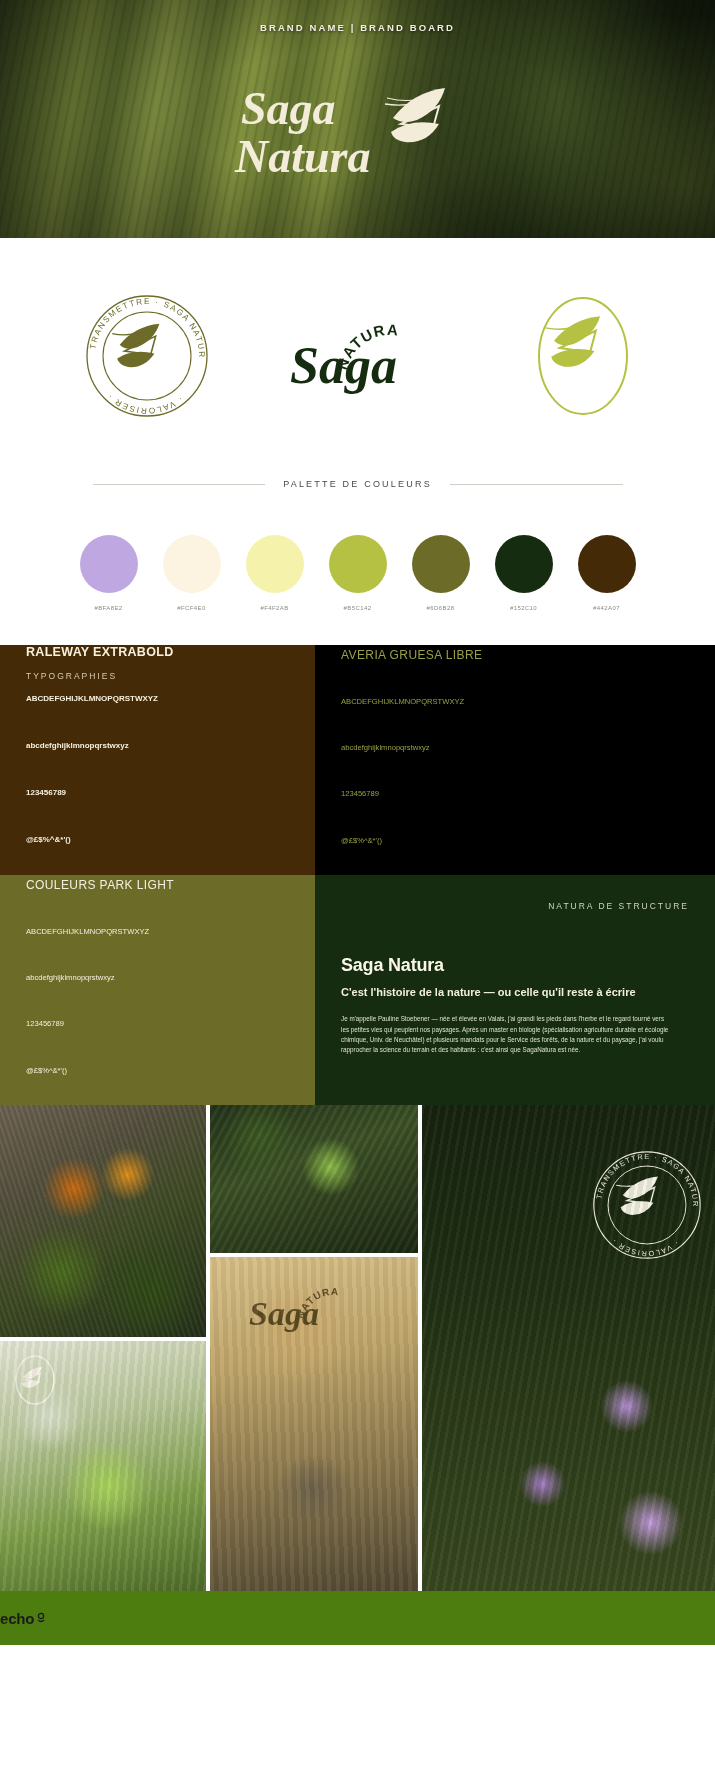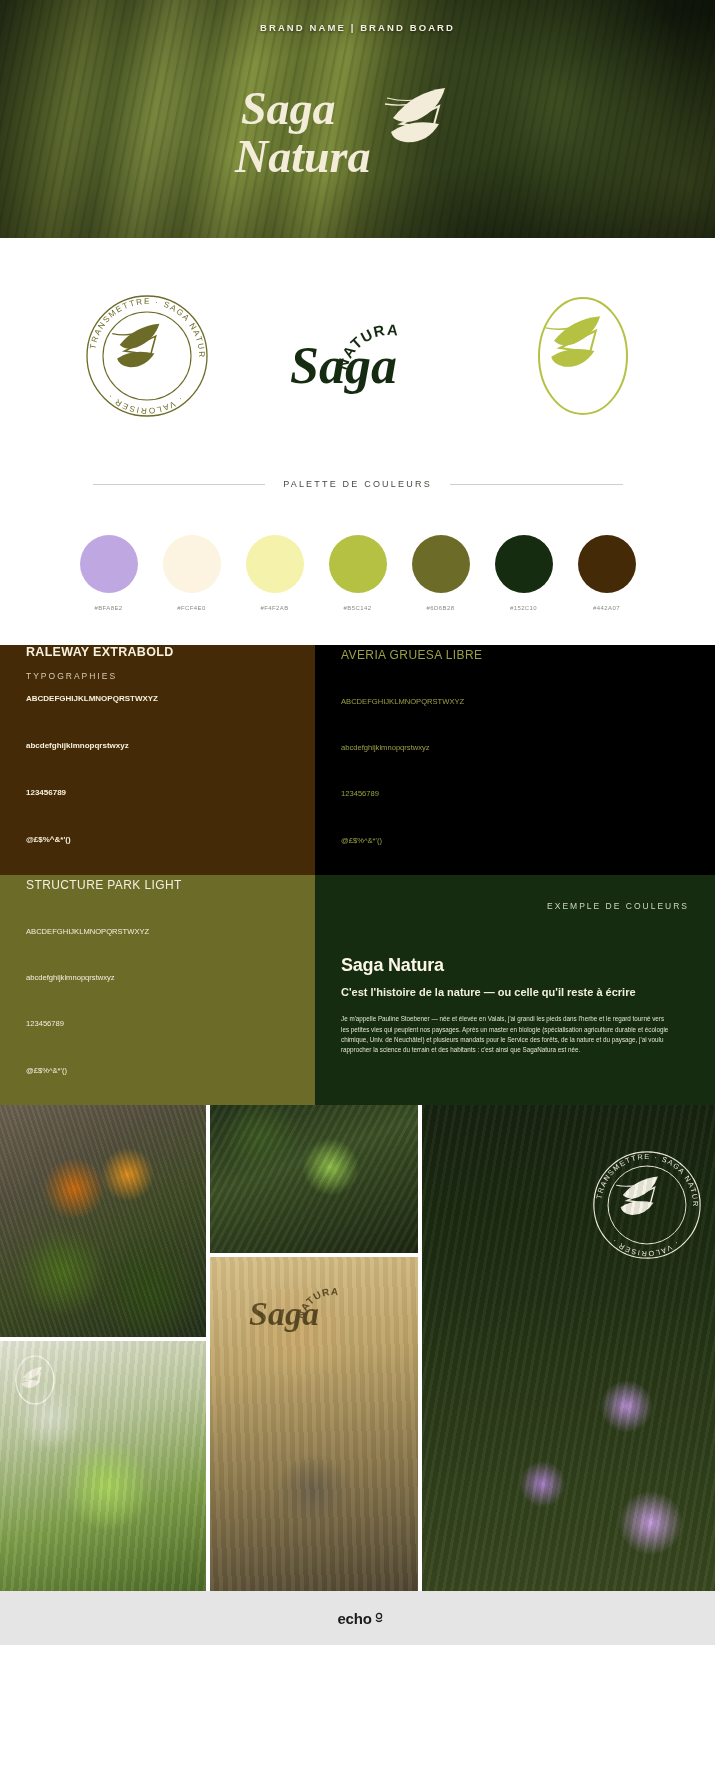--- a/index.html
+++ b/index.html
@@ -190,22 +190,22 @@
   .ph-heather::after{
     content:""; position:absolute; inset:0;
     background: repeating-linear-gradient(100deg, rgba(255,255,255,.035) 0 3px, rgba(0,0,0,.08) 3px 8px);
   }
   .photo-badge { position: absolute; top: 38px; right: 14px; }
   .photo-mark-sm { position: absolute; top: 12px; left: 12px; }
   .photo-wordmark { position: absolute; top: 22px; left: 50%; transform: translateX(-50%); }
 
   
   .footer {
-    background: #e5e5e5; height: 54px;
-    display: flex; align-items: center; justify-content: center; padding-left: 7px;
+    background: #4d7c0f; height: 54px;
+    display: flex; align-items: center; 
   }
   .echo-wrap { display: flex; align-items: baseline; }
   .echo-text {
     font-size: 15px; font-weight: 700; color: #1b1b1b; letter-spacing: -.2px;
   }
 </style>
 </head>
 <body>
 
 <div class="board">
@@ -341,30 +341,30 @@
         <div class="typo-name light">AVERIA GRUESA LIBRE</div>
         <div class="typo-spec reg">ABCDEFGHIJKLMNOPQRSTWXYZ</div>
         <div class="typo-spec reg">abcdefghijklmnopqrstwxyz</div>
         <div class="typo-spec reg">123456789</div>
         <div class="typo-spec reg">@£$%^&amp;*'()</div>
       </div>
     </div>
 
     <div class="typo-cell typo-olive">
       <div class="typo-block-bottom">
-        <div class="typo-name light">STRUCTURE PARK LIGHT</div>
+        <div class="typo-name light">COULEURS PARK LIGHT</div>
         <div class="typo-spec reg">ABCDEFGHIJKLMNOPQRSTWXYZ</div>
         <div class="typo-spec reg">abcdefghijklmnopqrstwxyz</div>
         <div class="typo-spec reg">123456789</div>
         <div class="typo-spec reg">@£$%^&amp;*'()</div>
       </div>
     </div>
 
     <div class="typo-cell typo-dark">
-      <div class="sec-kicker-right">EXEMPLE DE COULEURS</div>
+      <div class="sec-kicker-right">NATURA DE STRUCTURE</div>
       <div class="struct-title">Saga Natura</div>
       <div class="struct-sub">C'est l'histoire de la nature — ou celle qu'il reste à écrire</div>
       <div class="struct-body">Je m'appelle Pauline Stoebener — née et élevée en Valais, j'ai grandi les pieds dans l'herbe et le regard tourné vers les petites vies qui peuplent nos paysages. Après un master en biologie (spécialisation agriculture durable et écologie chimique, Univ. de Neuchâtel) et plusieurs mandats pour le Service des forêts, de la nature et du paysage, j'ai voulu rapprocher la science du terrain et des habitants : c'est ainsi que SagaNatura est née.</div>
     </div>
 
   </section>
 
   <section class="photos">
 
     <div class="pcol">

